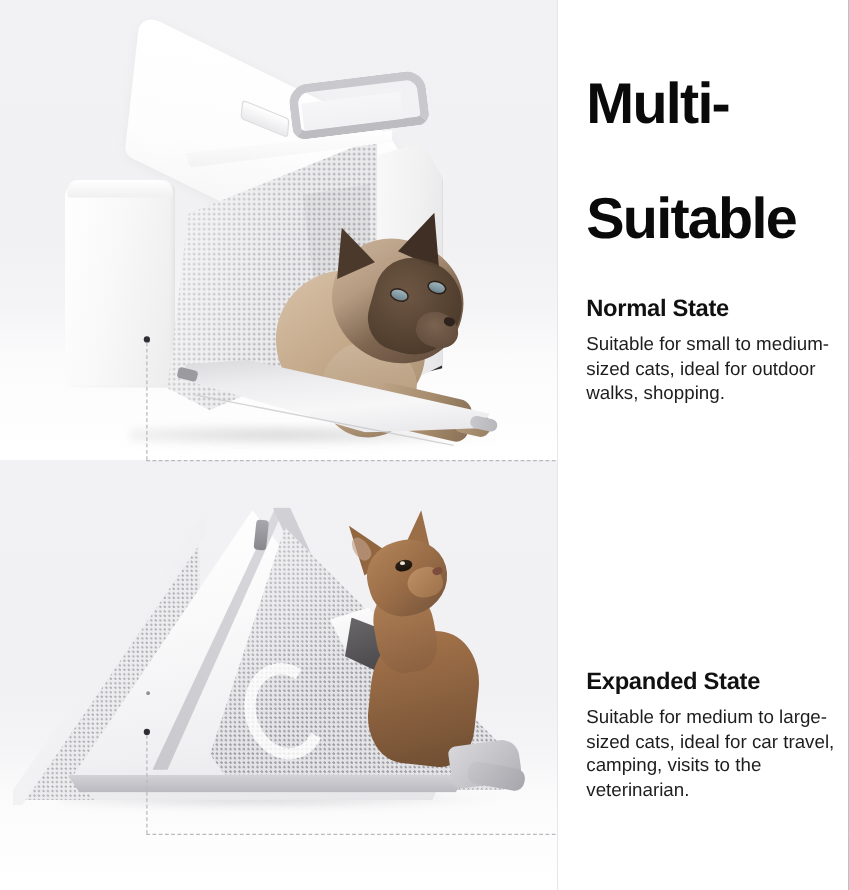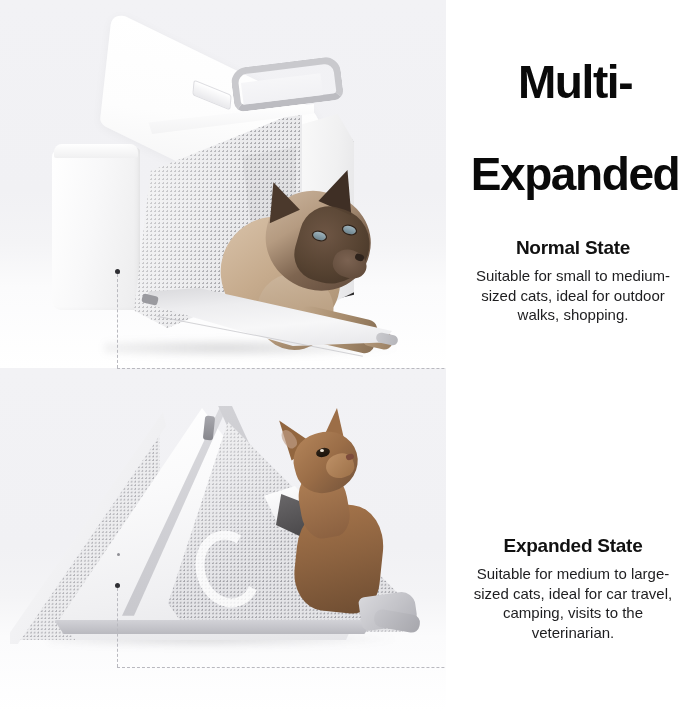--- a/index.html
+++ b/index.html
@@ -13,21 +13,20 @@
     background: #ffffff;
     overflow: hidden;
     -webkit-font-smoothing: antialiased;
   }
   #page {
     position: relative;
     width: 679px;
     height: 712px;
     background: #0c4a6e;
     overflow: hidden;
-    text-align: center;
   }
 
   
   .image-column {
     position: absolute;
     left: 0;
     top: 0;
     width: 446px;
     height: 712px;
     background: #f1f1f4;
@@ -702,21 +701,21 @@
 
     <div class="anchor-dot" style="left:115px; top:583px;"></div>
     <div class="v-dash" style="left:117px; top:588px; height:79px;"></div>
     <div class="h-dash" style="top:667px; width:562px;"></div>
   </div>
 
   <div class="col-divider"></div>
 
   <div class="text-column">
 
-    <h1 class="hero-title"><span>Multi-</span><br><br><span>Expanded</span></h1>
+    <h1 class="hero-title"><span>Multi-</span><br><br><span>Suitable</span></h1>
 
     <div class="block" id="block-normal">
       <h2 class="block-title">Normal State</h2>
       <p class="block-body">Suitable for small to medium-sized cats, ideal for outdoor walks, shopping.</p>
     </div>
 
     <div class="block" id="block-expanded">
       <h2 class="block-title">Expanded State</h2>
       <p class="block-body">Suitable for medium to large-sized cats, ideal for car travel, camping, visits to the veterinarian.</p>
     </div>

